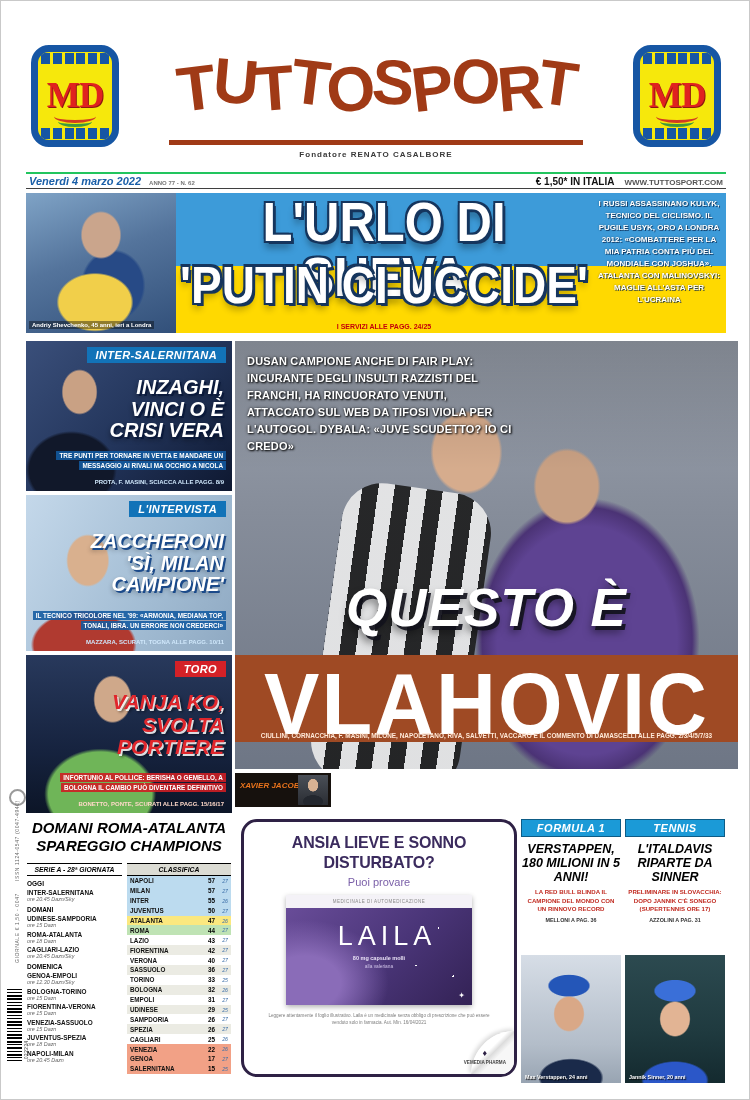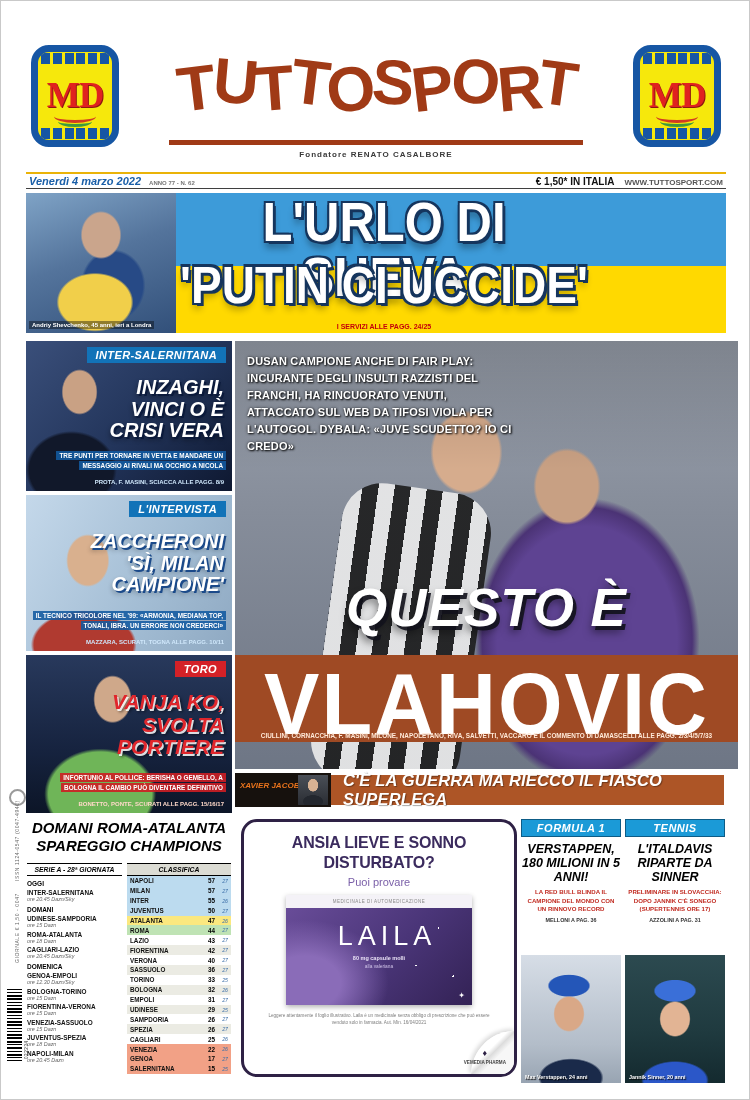--- a/index.html
+++ b/index.html
@@ -11,21 +11,21 @@
   .md-dashes span{width:9px;height:11px;background:#1656A4;}
   .md-dash-top{top:1px}.md-dash-bot{bottom:1px}
   .md-text{position:absolute;top:24px;left:0;right:0;text-align:center;color:#E0221F;font-weight:900;font-size:35px;font-family:"Liberation Serif",serif;letter-spacing:-1px;text-shadow:1px 1px 0 #8e1710;}
   .md-arc{position:absolute;bottom:17px;left:16px;width:42px;height:10px;border-bottom:3px solid #D23A22;border-radius:50%;}
   .md-arc2{position:absolute;bottom:13px;left:20px;width:34px;height:8px;border-bottom:3px solid #3E9B3E;border-radius:50%;}
   .mh-wrap{position:absolute;top:34px;left:138px;width:474px;height:100px;display:flex;justify-content:center;align-items:center;}
   .mh-ch{display:inline-block;font-size:63px;font-weight:900;color:#A03A16;letter-spacing:-3px;line-height:1;}
   .mh-rule{position:absolute;top:139px;left:168px;width:414px;height:5px;background:#A03A16;}
   .founder{position:absolute;top:149px;left:138px;width:474px;text-align:center;font-size:8px;font-weight:700;color:#3a3a3a;letter-spacing:1px;}
   
-  .date-row{position:absolute;top:171px;left:25px;width:700px;height:17px;border-top:2px solid #eab308;border-bottom:1px solid #3f3f3f;box-sizing:border-box;display:flex;align-items:center;justify-content:space-between;padding:0 3px;}
+  .date-row{position:absolute;top:171px;left:25px;width:700px;height:17px;border-top:2px solid #22c55e;border-bottom:1px solid #3f3f3f;box-sizing:border-box;display:flex;align-items:center;justify-content:space-between;padding:0 3px;}
   .d-left{display:flex;align-items:baseline;gap:8px}
   .d-date{font-size:11px;font-weight:900;font-style:italic;color:#1a5fa8;}
   .d-issue{font-size:6px;color:#777;font-weight:700;}
   .d-right{display:flex;align-items:baseline;gap:10px}
   .d-price{font-size:10px;font-weight:900;color:#111;}
   .d-site{font-size:8px;font-weight:800;color:#555;}
   
   .banner{position:absolute;top:192px;left:25px;width:700px;height:140px;background:linear-gradient(180deg,#3D9BD9 0 52%,#FFD900 52% 100%);overflow:hidden;}
   .b-photo{position:absolute;left:0;top:0;width:150px;height:140px;background:
     radial-gradient(34px 40px at 50% 30%,#caa58c 0 55%,transparent 60%),
@@ -234,20 +234,21 @@
   </div>
 
   <div class="banner">
     <div class="b-photo">
       <span class="b-photo-cap">Andriy Shevchenko, 45 anni, ieri a Londra</span>
     </div>
     <div class="b-main">
       <div class="b-h1">L'URLO DI SHEVA</div>
       <div class="b-h2">'PUTIN CI UCCIDE'</div>
     </div>
+    <div class="b-side">I RUSSI ASSASSINANO KULYK, TECNICO DEL CICLISMO. IL PUGILE USYK, ORO A LONDRA 2012: «COMBATTERE PER LA MIA PATRIA CONTA PIÙ DEL MONDIALE CON JOSHUA». ATALANTA CON MALINOVSKYI: MAGLIE ALL'ASTA PER L'UCRAINA</div>
     <div class="b-ref">I SERVIZI ALLE PAGG. 24/25</div>
   </div>
 
   <div class="story" id="story1">
     <div class="sp"></div>
     <div class="tag">INTER-SALERNITANA</div>
     <div class="story-h">INZAGHI, VINCI O È CRISI VERA</div>
     <div class="story-sub"><span>TRE PUNTI PER TORNARE IN VETTA E MANDARE UN MESSAGGIO AI RIVALI MA OCCHIO A NICOLA</span></div>
     <div class="story-credit">PROTA, F. MASINI, SCIACCA ALLE PAGG. 8/9</div>
   </div>
@@ -274,23 +275,20 @@
     <div class="vband">
       <div class="vla">VLAHOVIC</div>
       <div class="vcredit">CIULLINI, CORNACCHIA, F. MASINI, MILONE, NAPOLETANO, RIVA, SALVETTI, VACCARO E IL COMMENTO DI DAMASCELLI ALLE PAGG. 2/3/4/5/7/33</div>
     </div>
   </div>
 
   <div class="jstrip">
     <div class="jac-box">
       <div class="jac-name">XAVIER JACOBELLI</div>
       <div class="jac-face"></div>
-    </div>
-    <div class="jac-bar">
-      <span class="jac-text">C'È LA GUERRA MA RIECCO IL FIASCO SUPERLEGA</span>
     </div>
   </div>
 
   <div class="sabox">
     <div class="sa-title">DOMANI ROMA-ATALANTA SPAREGGIO CHAMPIONS</div>
     <div class="sa-cols">
       <div class="sa-left">
         <div class="sa-h">SERIE A - 28ª GIORNATA</div>
         <div id="fixtures-list">
             <div class="fx-day">OGGI</div>

